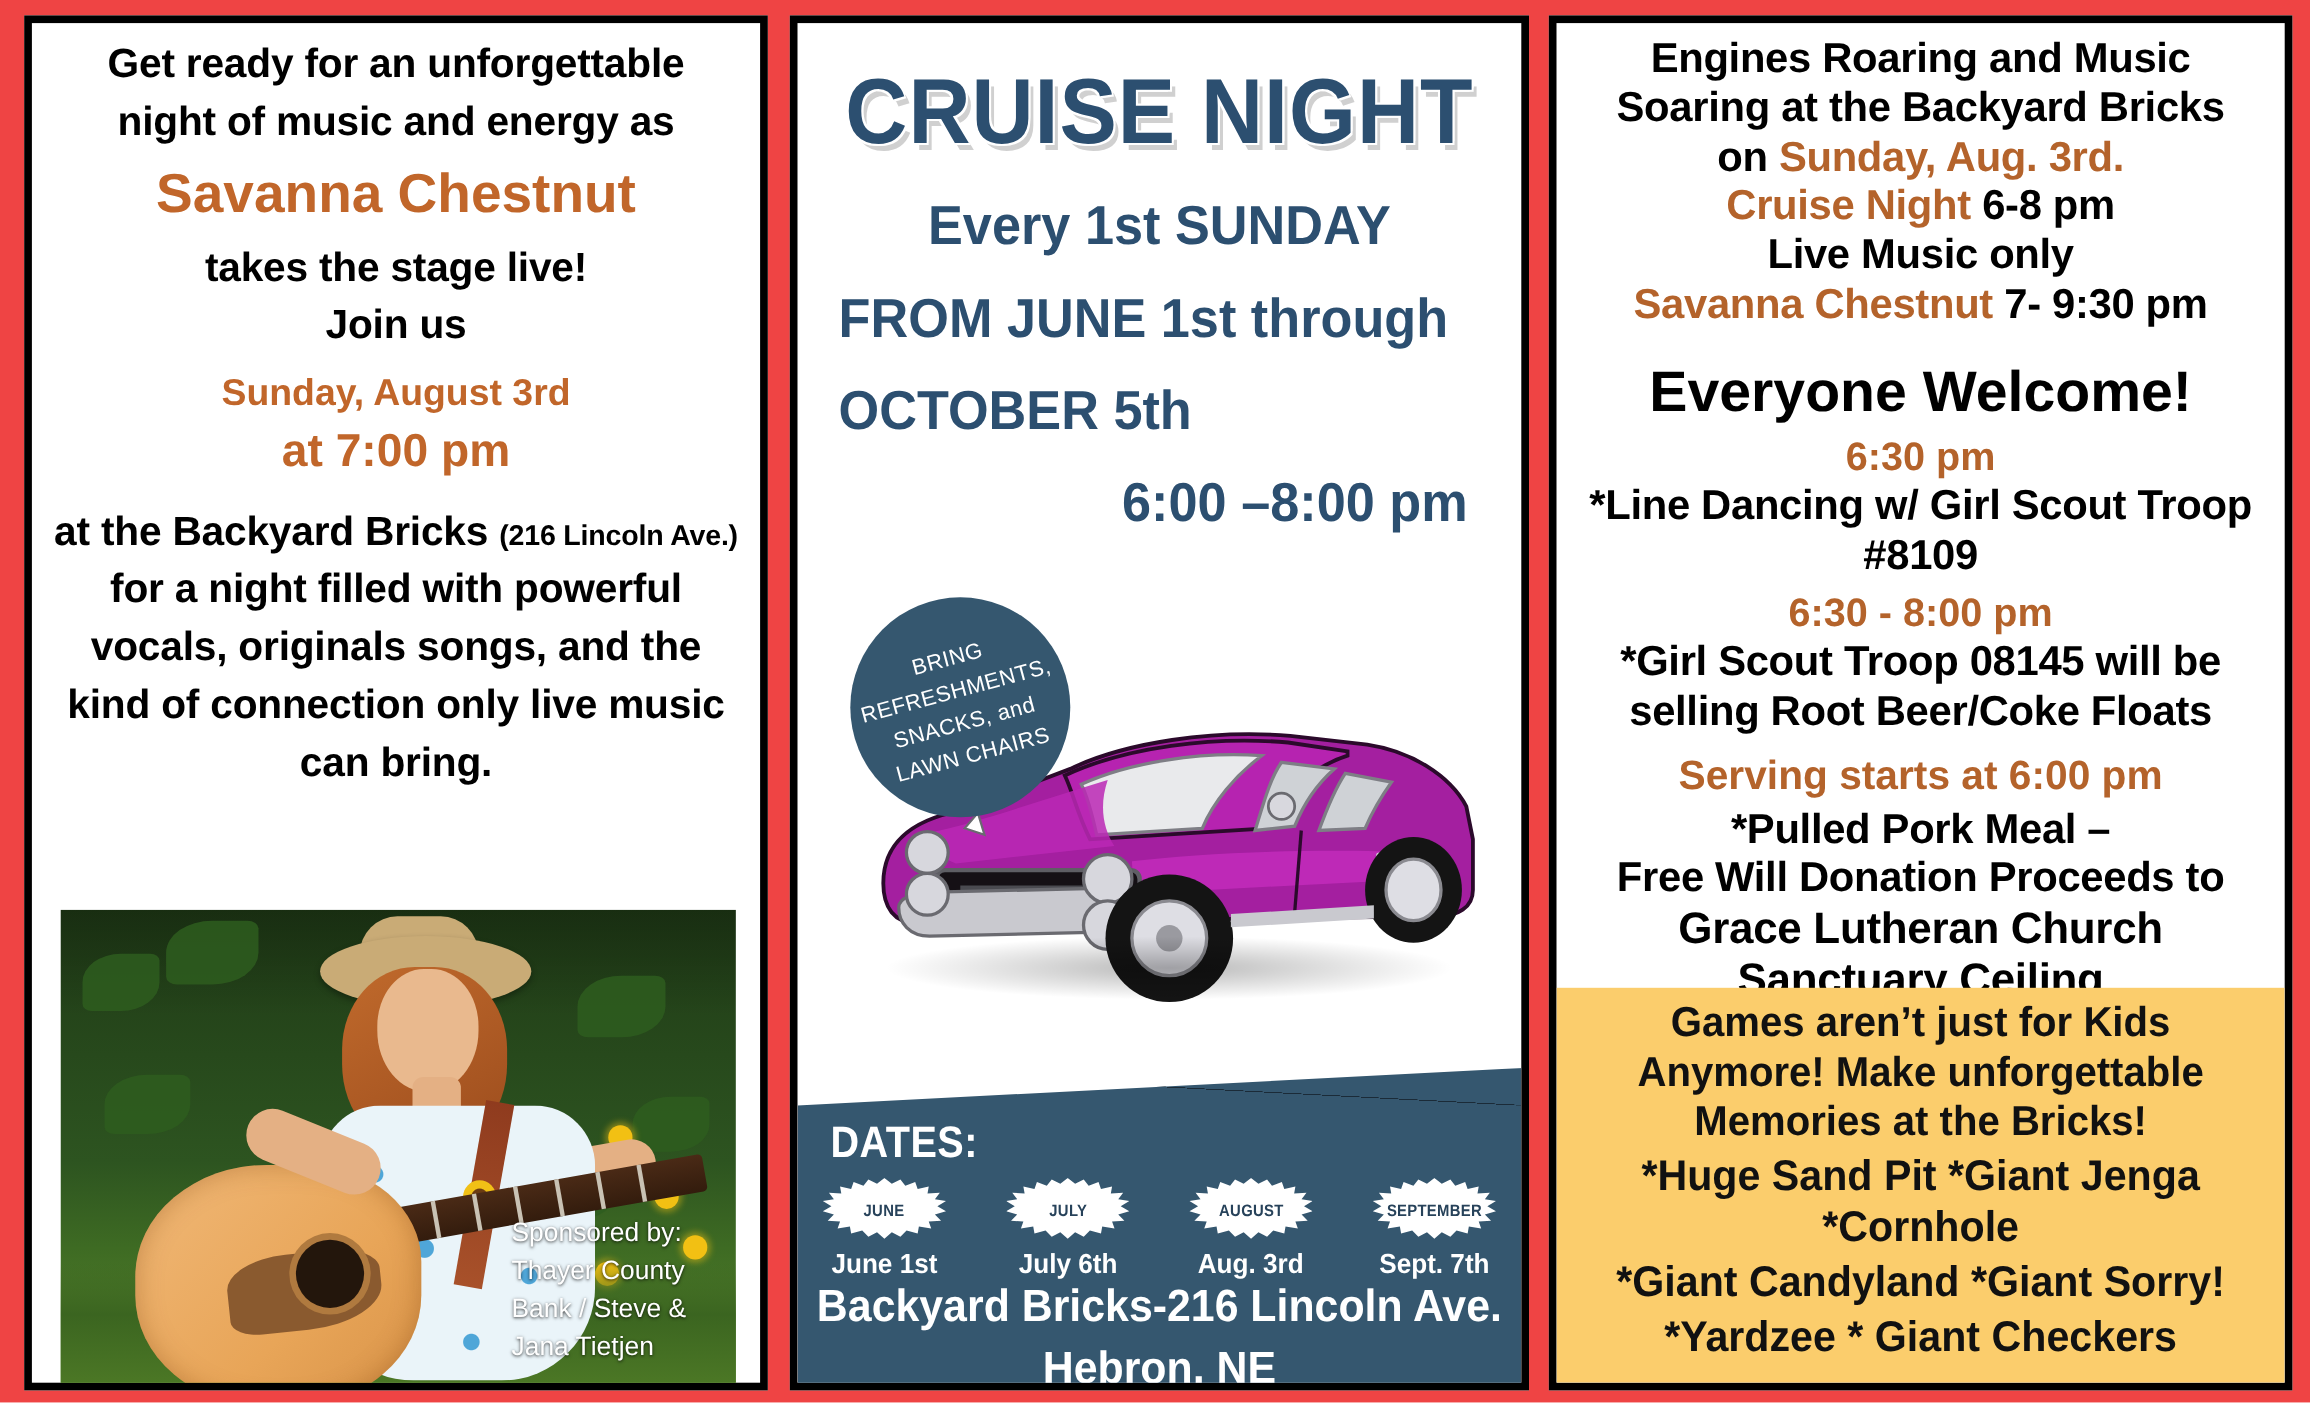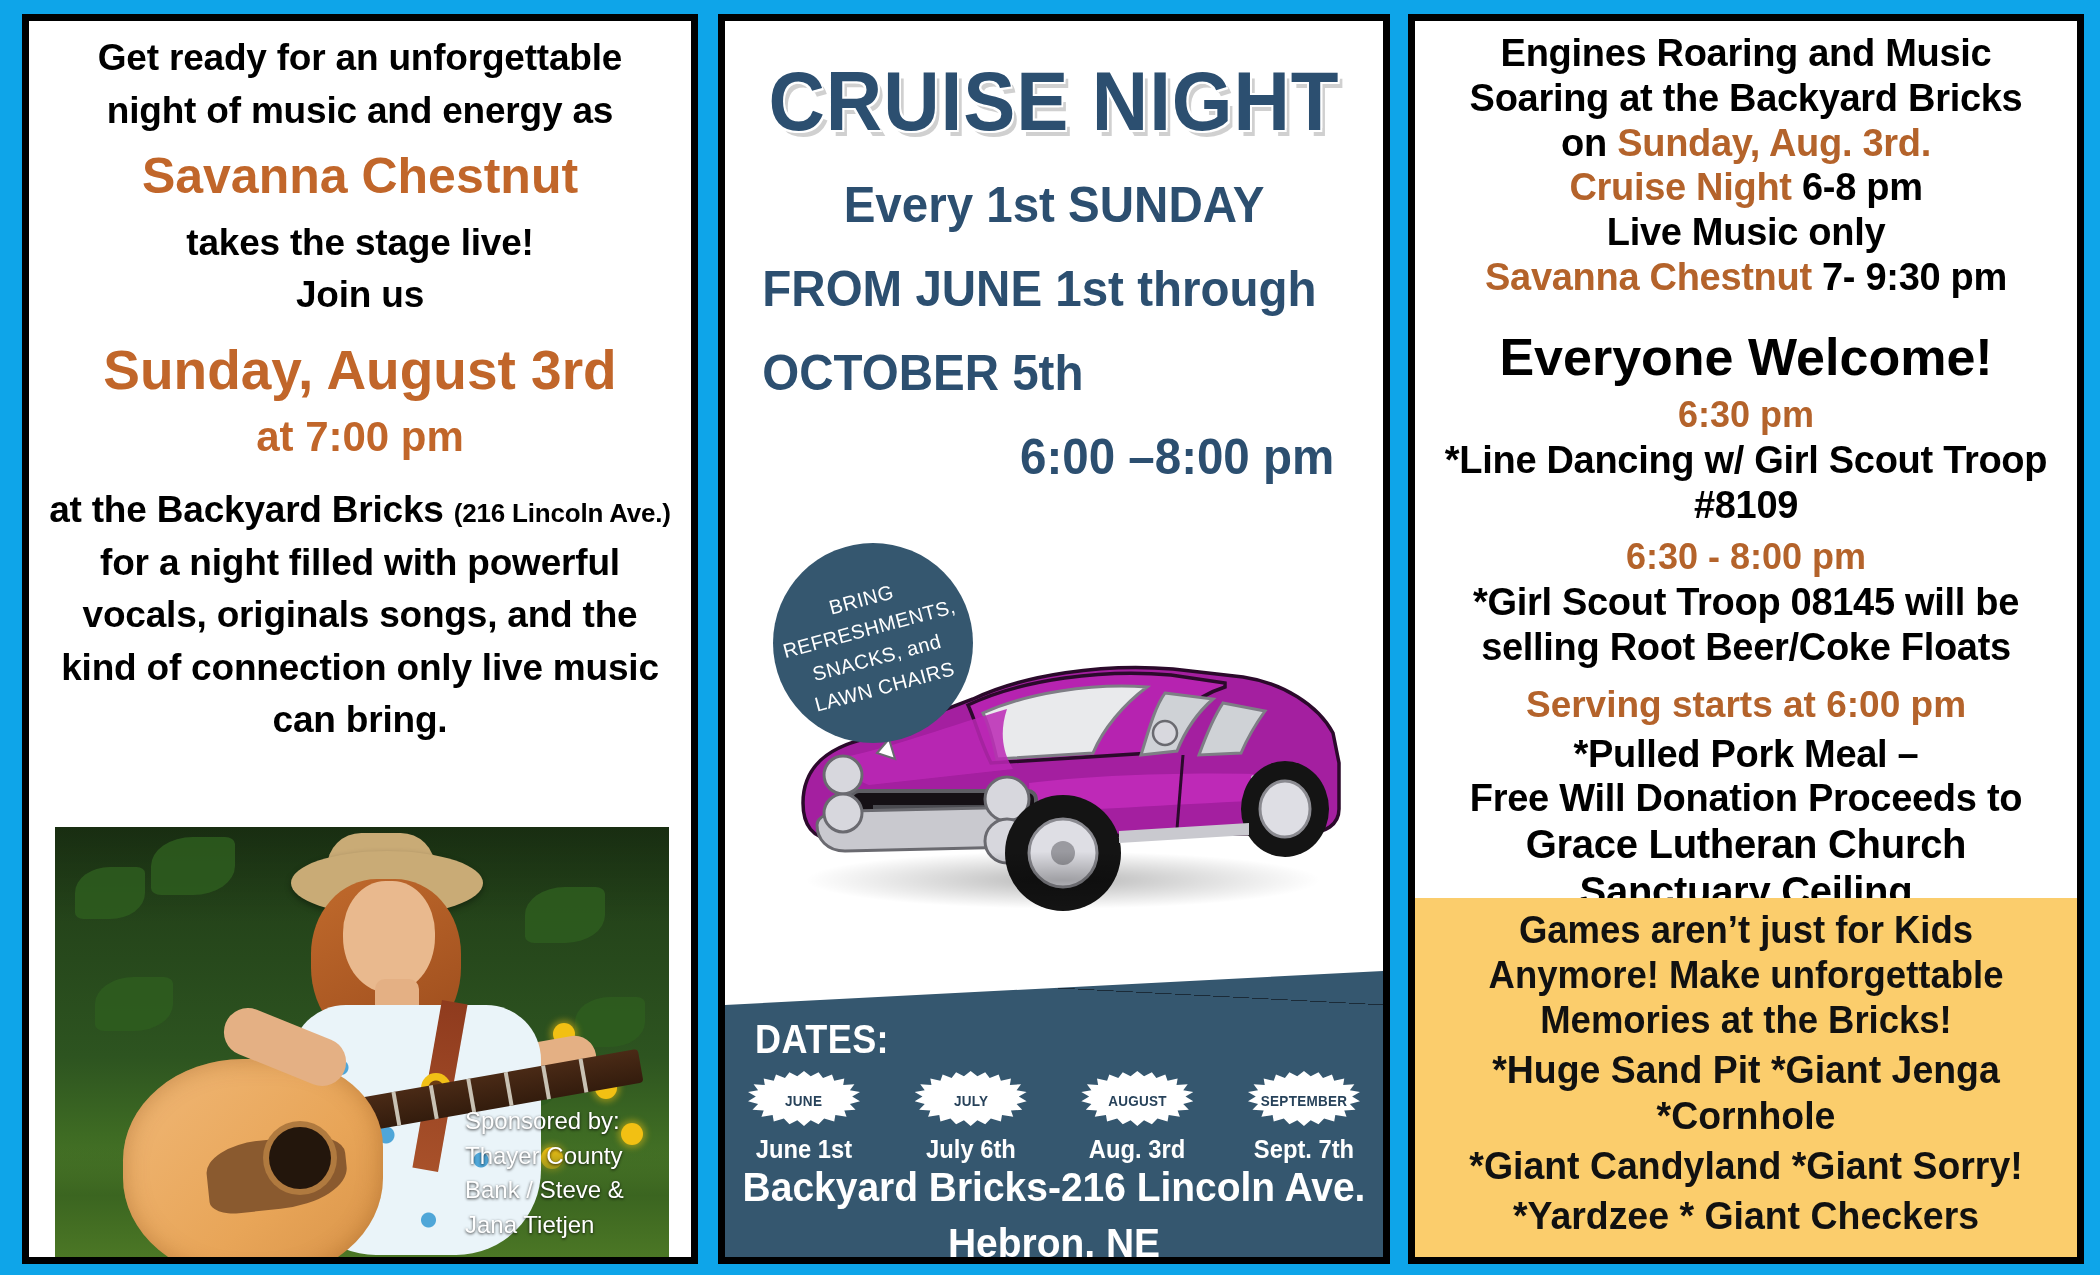--- a/index.html
+++ b/index.html
@@ -1,21 +1,21 @@
 <!DOCTYPE html>
 <html><head>
 <meta charset="utf-8">
 <style>
   html,body{margin:0;padding:0;background:#ffffff;}
   body{font-family:"Liberation Sans",sans-serif;}
 
   #poster{
     position:relative;
     width:2100px;height:1275px;
-    background:#0ea5e9;
+    background:#ef4444;
     overflow:hidden;
   }
 
   
   .panel{
     position:absolute;
     background:#ffffff;
     border:7px solid #000000;
     box-sizing:border-box;
     overflow:hidden;
@@ -30,21 +30,21 @@
   .lline{
     font-size:37px;
     font-weight:bold;
     color:#000000;
     line-height:1.26;
     margin:0 0 6px 0;
     letter-spacing:-.2px;
   }
   .lline.small-gap{margin-bottom:14px;}
   .lbig{
-    font-size:55px;
+    font-size:34px;
     font-weight:bold;
     color:#c1662a;
     line-height:1.3;
     margin:16px 0 4px 0;
   }
   .lbig2{
     font-size:42px;
     font-weight:bold;
     color:#c1662a;
     line-height:1.3;

